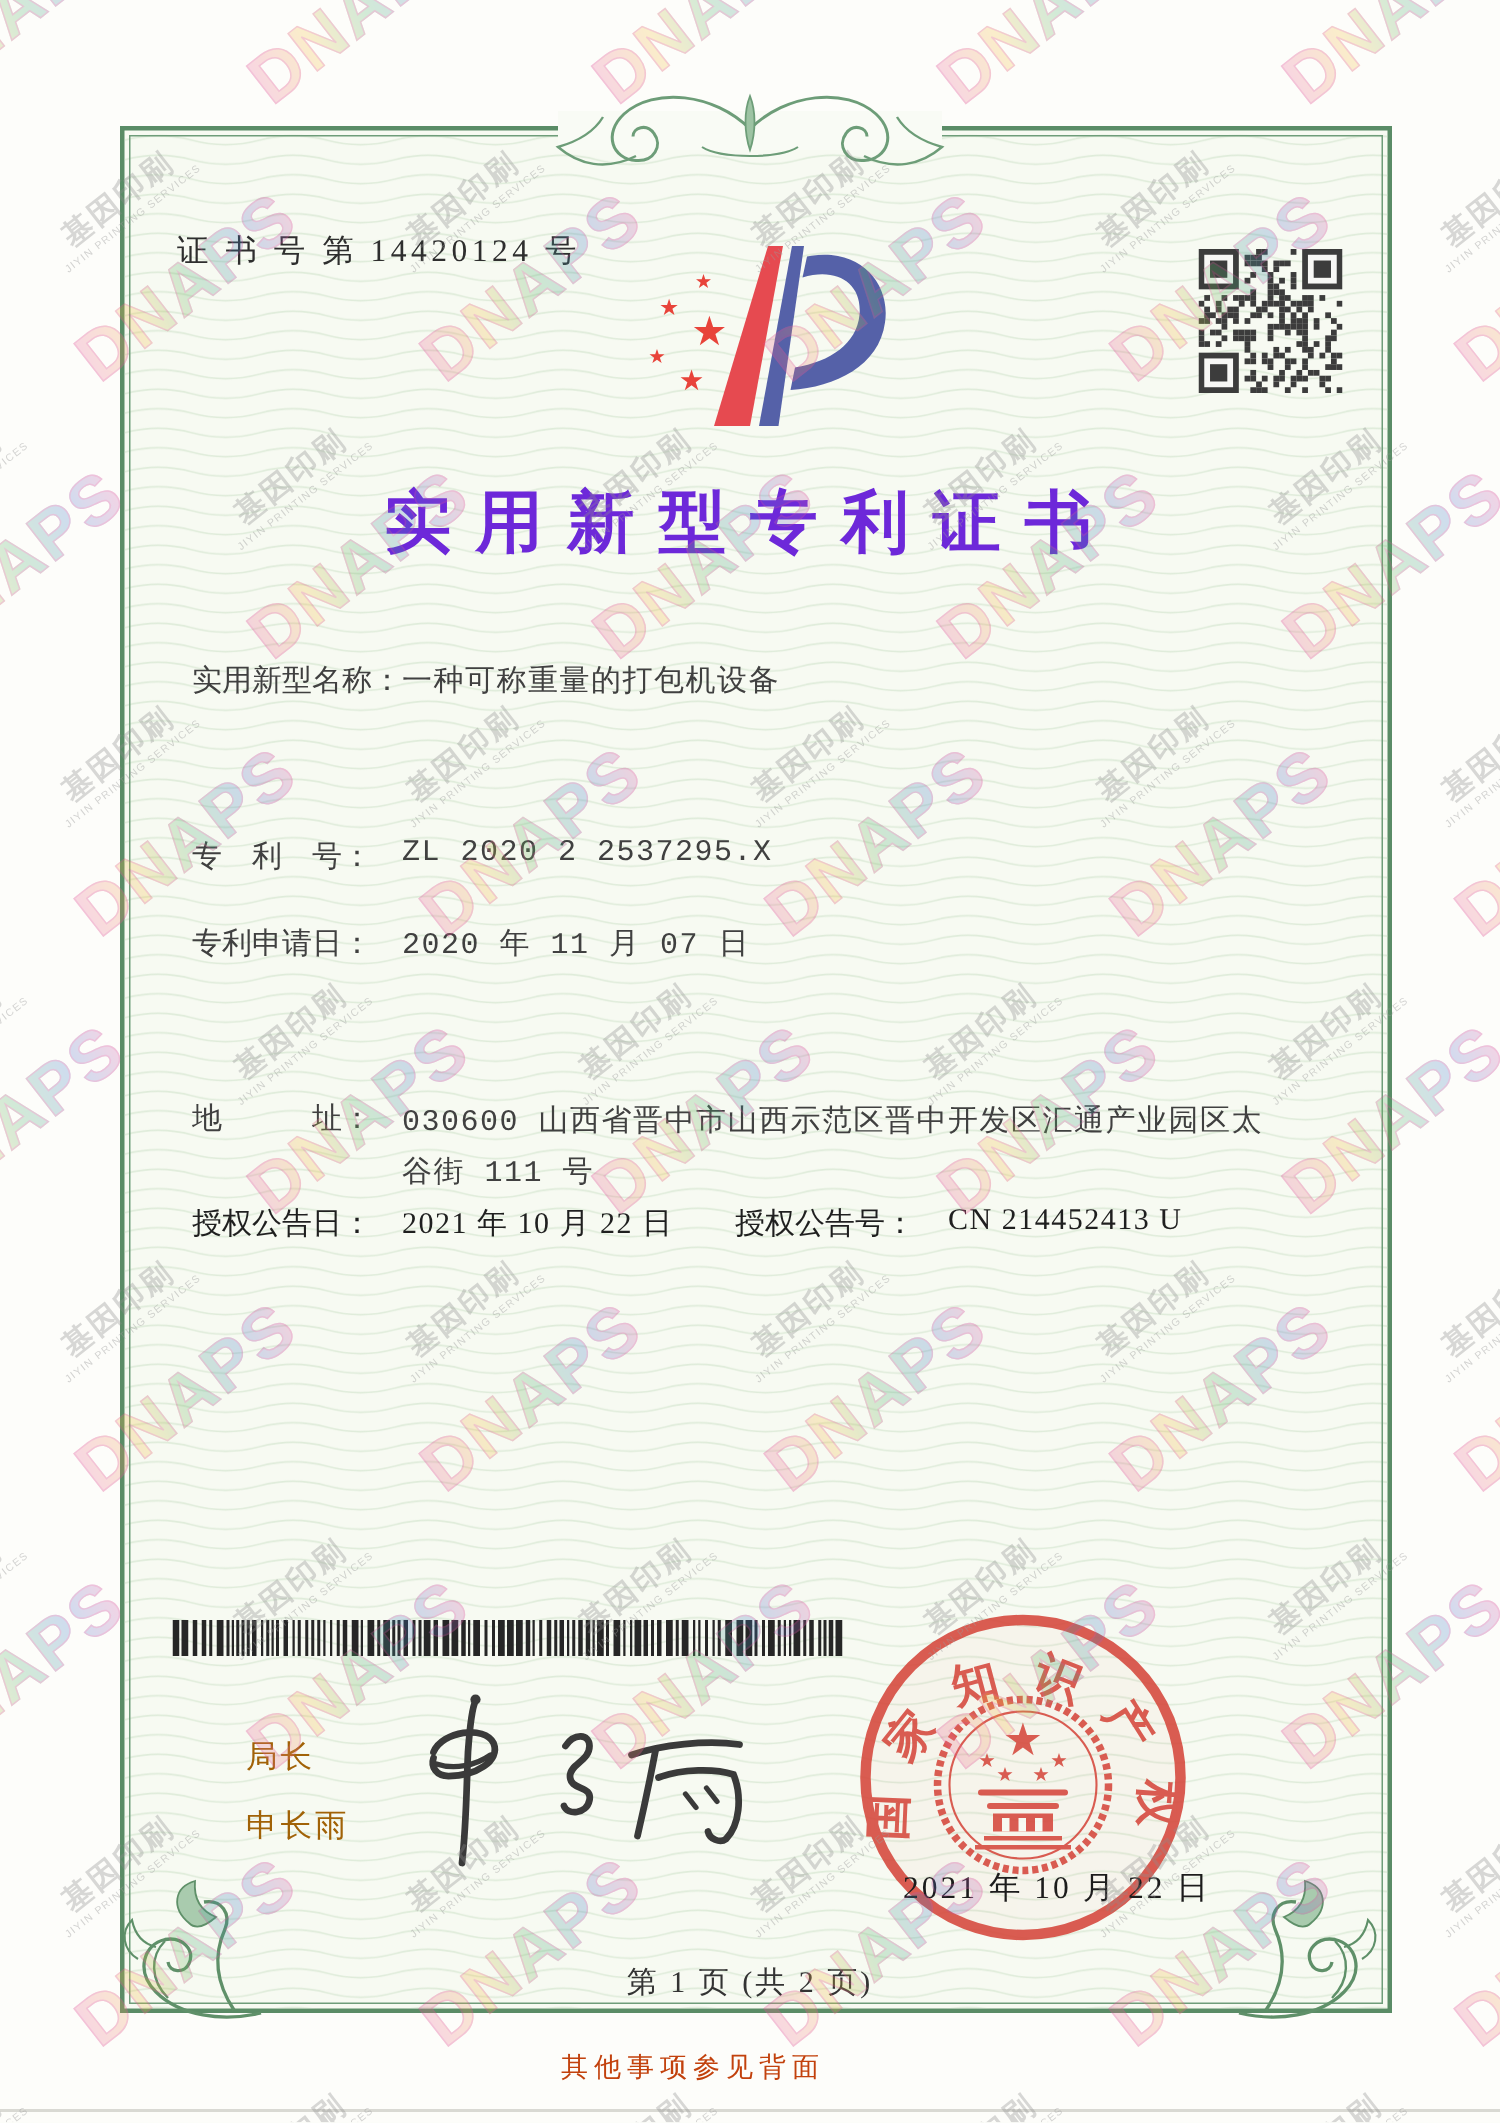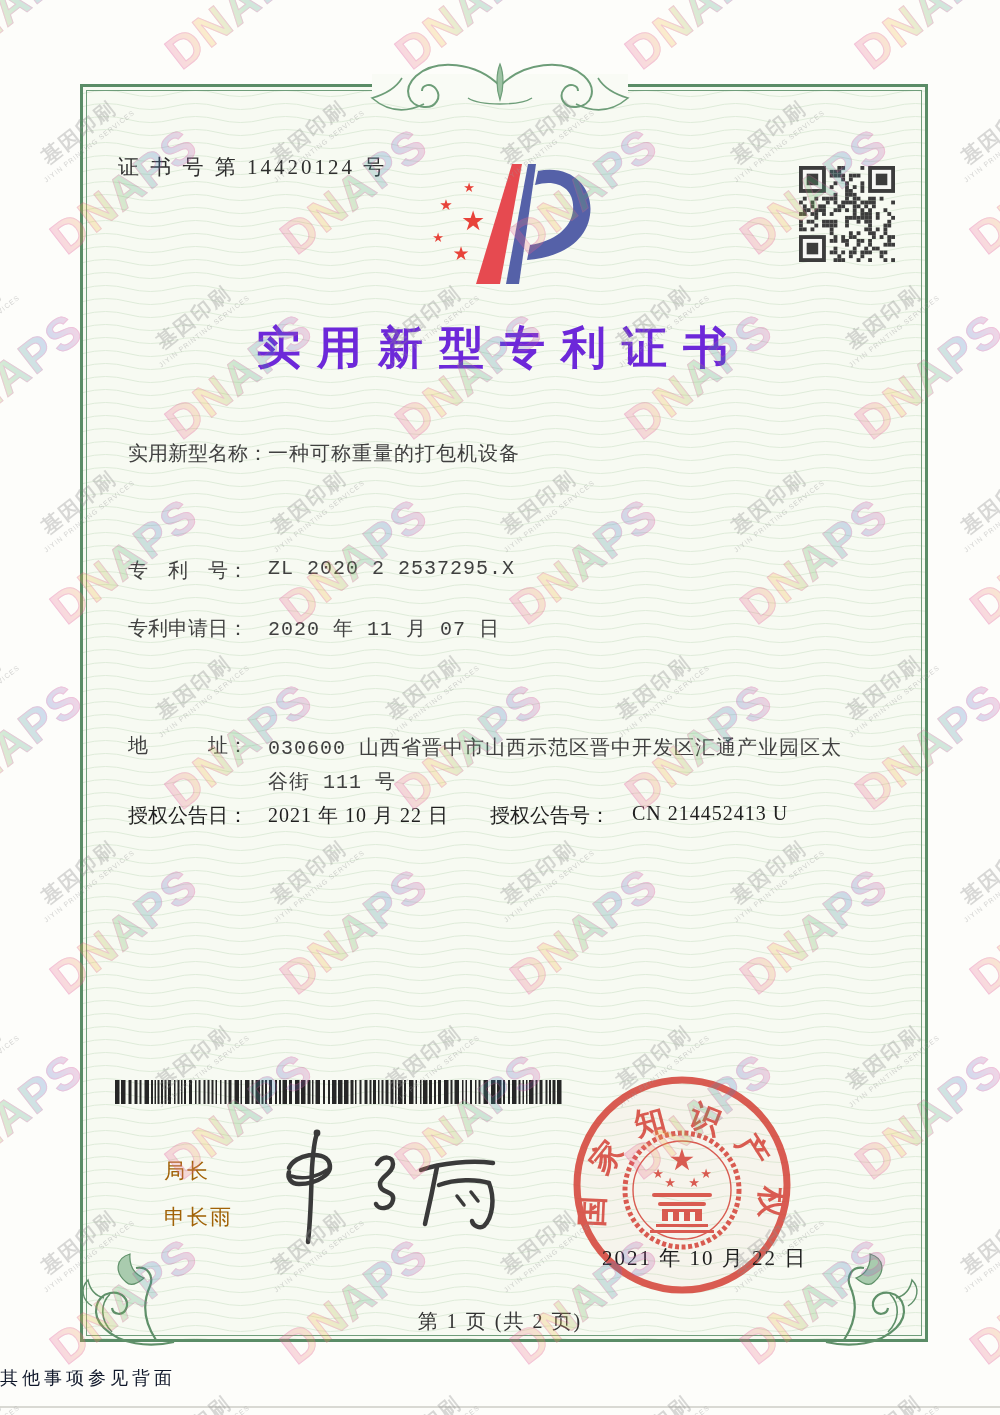--- a/index.html
+++ b/index.html
@@ -42,21 +42,21 @@
 
   .barcode { left:115px; top:1080px; }
 
   .signer { left:128px; top:1148px; font-size:21px; color:#a16207; line-height:46px; letter-spacing:2px;margin-left:36px; }
   .signature { left:255px; top:1122px; }
 
   .seal { left:563px; top:1066px; }
   .seal-date { left:602px; top:1244px; font-size:21px; letter-spacing:2px; color:#1c1c1c; white-space:pre; }
 
   .page-info { left:0; top:1308px; width:1000px; text-align:center; font-size:20px; color:#333; letter-spacing:2px; }
-  .footer-note { left:0; top:1366px; width:924px; text-align:left; font-size:18px; color:#0f172a; letter-spacing:4px; }
+  .footer-note { left:0; top:1366px; width:924px; text-align:center; font-size:18px; color:#c2410c; letter-spacing:4px; }
 
   .scan-edge { position:absolute; left:0; top:1406px; width:1000px; height:2px; background:#d9d9d3; }
 
   
   .wm-layer { position:absolute; inset:0; overflow:hidden; pointer-events:none; }
   .wm { position:absolute; transform:rotate(-38deg); opacity:.42; text-align:center; }
   .wm-cn { display:block; font-family:"Liberation Sans",sans-serif; font-weight:bold;
            font-size:20px; color:#8e8e8e; opacity:.8; letter-spacing:2px; }
   .wm-en { display:block; font-family:"Liberation Sans",sans-serif; font-size:7px;
            color:#9a9a9a; letter-spacing:1px; }

